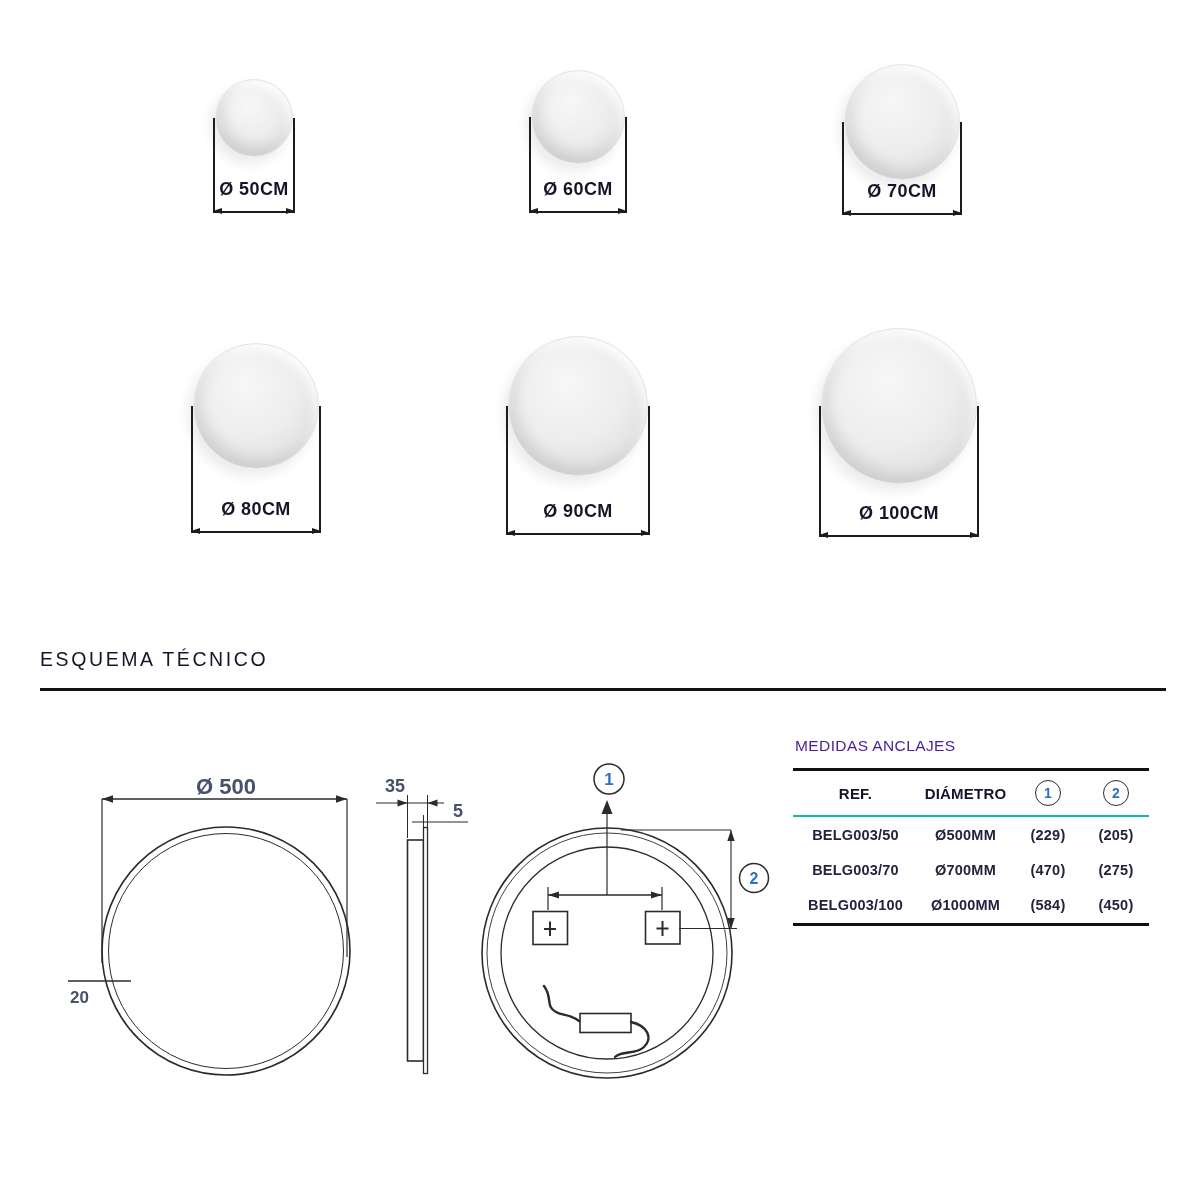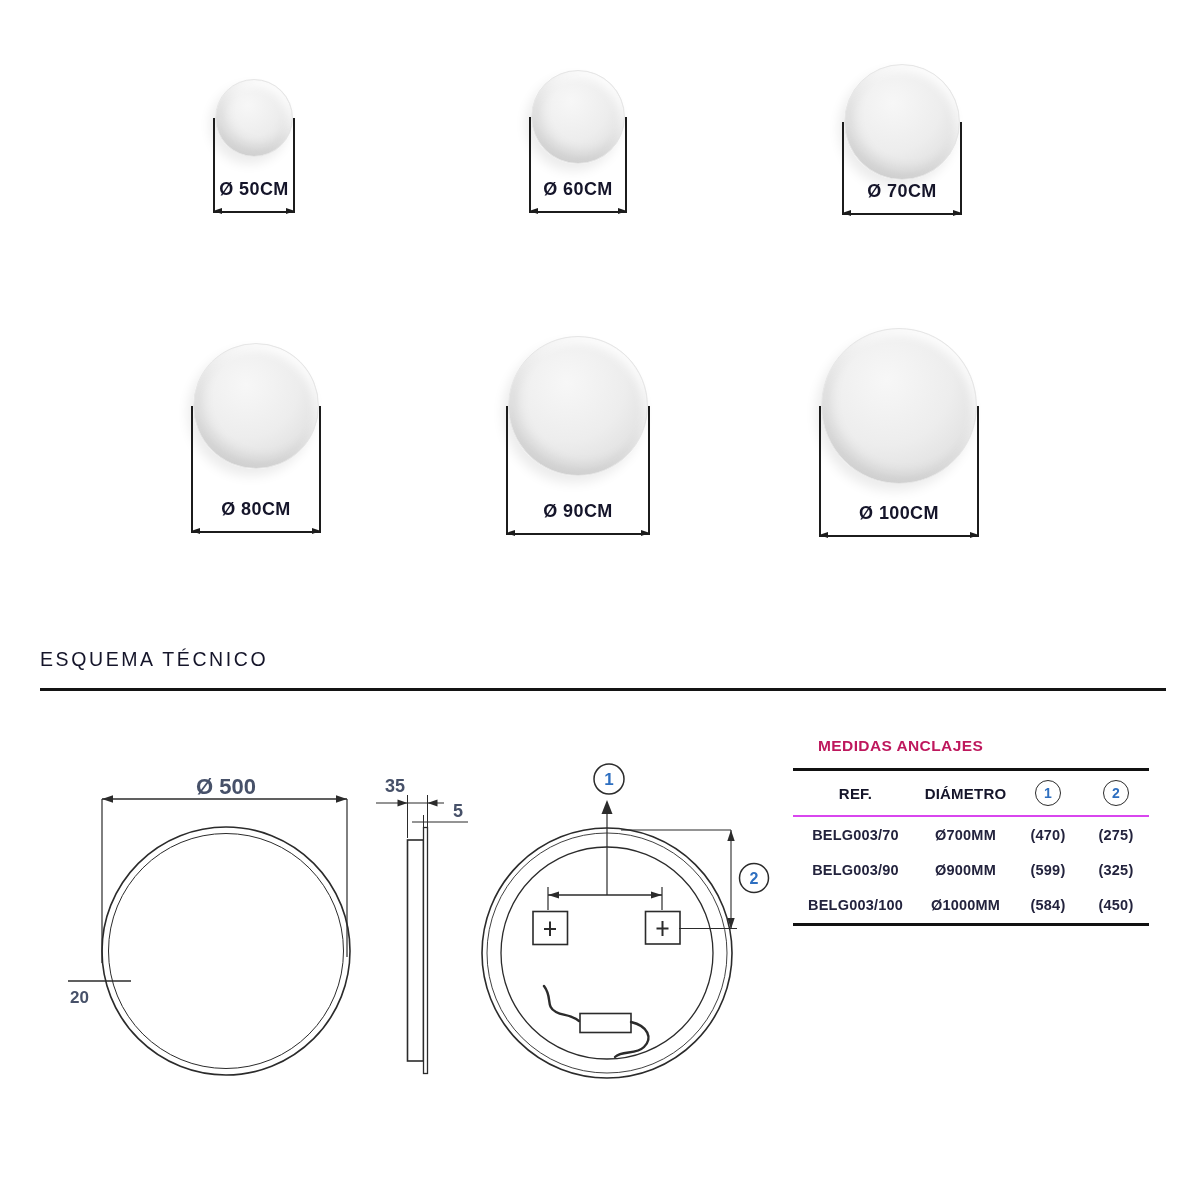--- a/index.html
+++ b/index.html
@@ -55,24 +55,24 @@
   .tech-svg { position:absolute; left:0; top:740px; }
   .tech-svg .ln   { stroke:#2b2b2b; fill:none; }
   .tech-svg .ar   { fill:#2b2b2b; stroke:none; }
   .tech-svg .box  { fill:#ffffff; stroke:#2b2b2b; }
   .tech-svg text  { font-family:"Liberation Sans", sans-serif; }
   .tech-svg .slate { fill:#475169; font-weight:bold; }
   .tech-svg .blue  { fill:#2e6fc0; font-weight:bold; }
 
   
   .anchor-panel { position:absolute; left:793px; top:737px; width:356px; color:#20203a; }
-  .anchor-title { font-size:15.5px; font-weight:bold; letter-spacing:0.4px; color:#be185d; padding-left:2px;margin-left:23px; }
+  .anchor-title { font-size:15.5px; font-weight:normal; letter-spacing:0.4px; color:#4c1d95; padding-left:2px; }
   .table-box { margin-top:13px; border-top:3px solid #111; border-bottom:3px solid #111; }
   .t-row { display:grid; grid-template-columns:125px 95px 70px 66px; align-items:center; height:35.2px; }
-  .t-row.head { height:46px; border-bottom:2px solid #d946ef; }
+  .t-row.head { height:46px; border-bottom:2px solid #14b8a6; }
   .t-cell { text-align:center; font-size:14.5px; font-weight:bold; color:#23233d; letter-spacing:0.2px; }
   .t-row.head .t-cell { font-size:15px; color:#15152a; }
   .circ-head {
     display:inline-flex; align-items:center; justify-content:center;
     width:26px; height:26px; border:1.7px solid #2b2b2b; border-radius:50%;
     font-size:14px; font-weight:bold; color:#2e6fc0;
   }
   .footnote { margin-top:23px; font-size:15px; line-height:21.5px; color:#2b2b45; padding-left:2px; }
 </style>
 </head>
@@ -203,30 +203,30 @@
 
     <div class="table-box">
       <div class="t-row head">
         <div class="t-cell">REF.</div>
         <div class="t-cell">DIÁMETRO</div>
         <div class="t-cell"><span class="circ-head">1</span></div>
         <div class="t-cell"><span class="circ-head">2</span></div>
       </div>
 
       <div class="t-row">
+        <div class="t-cell">BELG003/50</div>
+        <div class="t-cell">Ø500MM</div>
+        <div class="t-cell">(229)</div>
+        <div class="t-cell">(205)</div>
+      </div>
+      <div class="t-row">
         <div class="t-cell">BELG003/70</div>
         <div class="t-cell">Ø700MM</div>
         <div class="t-cell">(470)</div>
         <div class="t-cell">(275)</div>
-      </div>
-      <div class="t-row">
-        <div class="t-cell">BELG003/90</div>
-        <div class="t-cell">Ø900MM</div>
-        <div class="t-cell">(599)</div>
-        <div class="t-cell">(325)</div>
       </div>
       <div class="t-row">
         <div class="t-cell">BELG003/100</div>
         <div class="t-cell">Ø1000MM</div>
         <div class="t-cell">(584)</div>
         <div class="t-cell">(450)</div>
       </div>
     </div>
 
   </aside>

